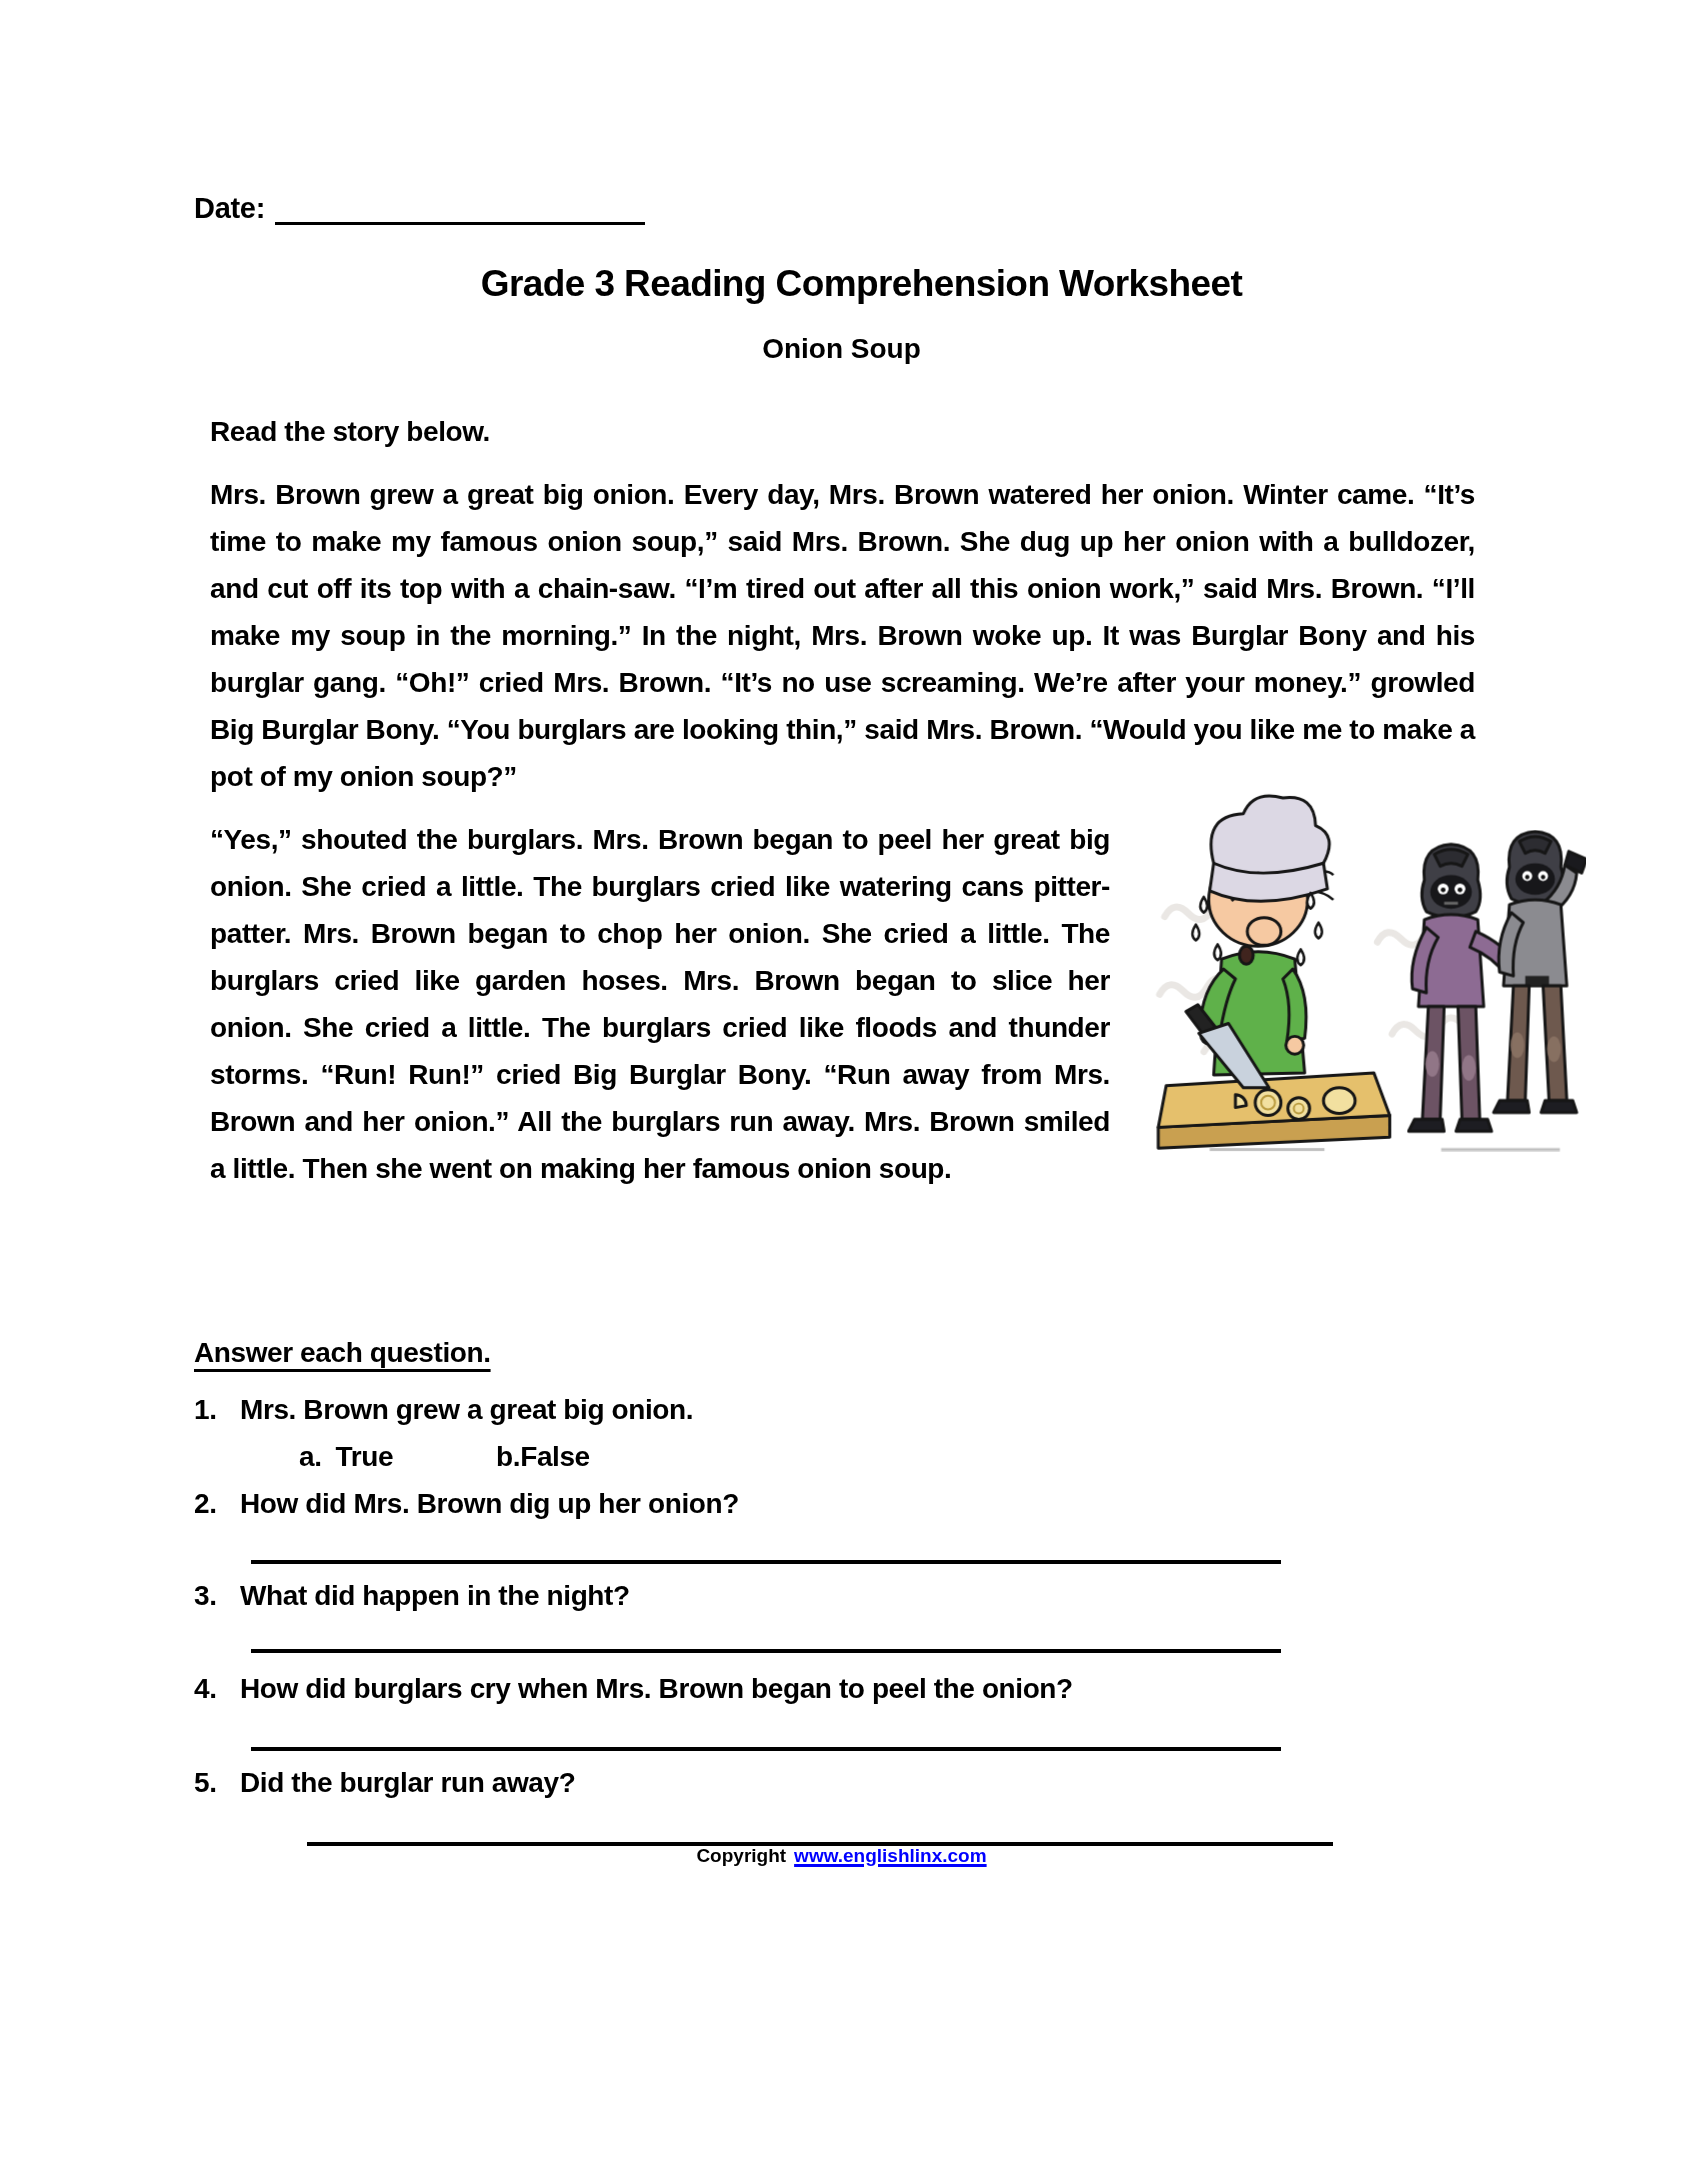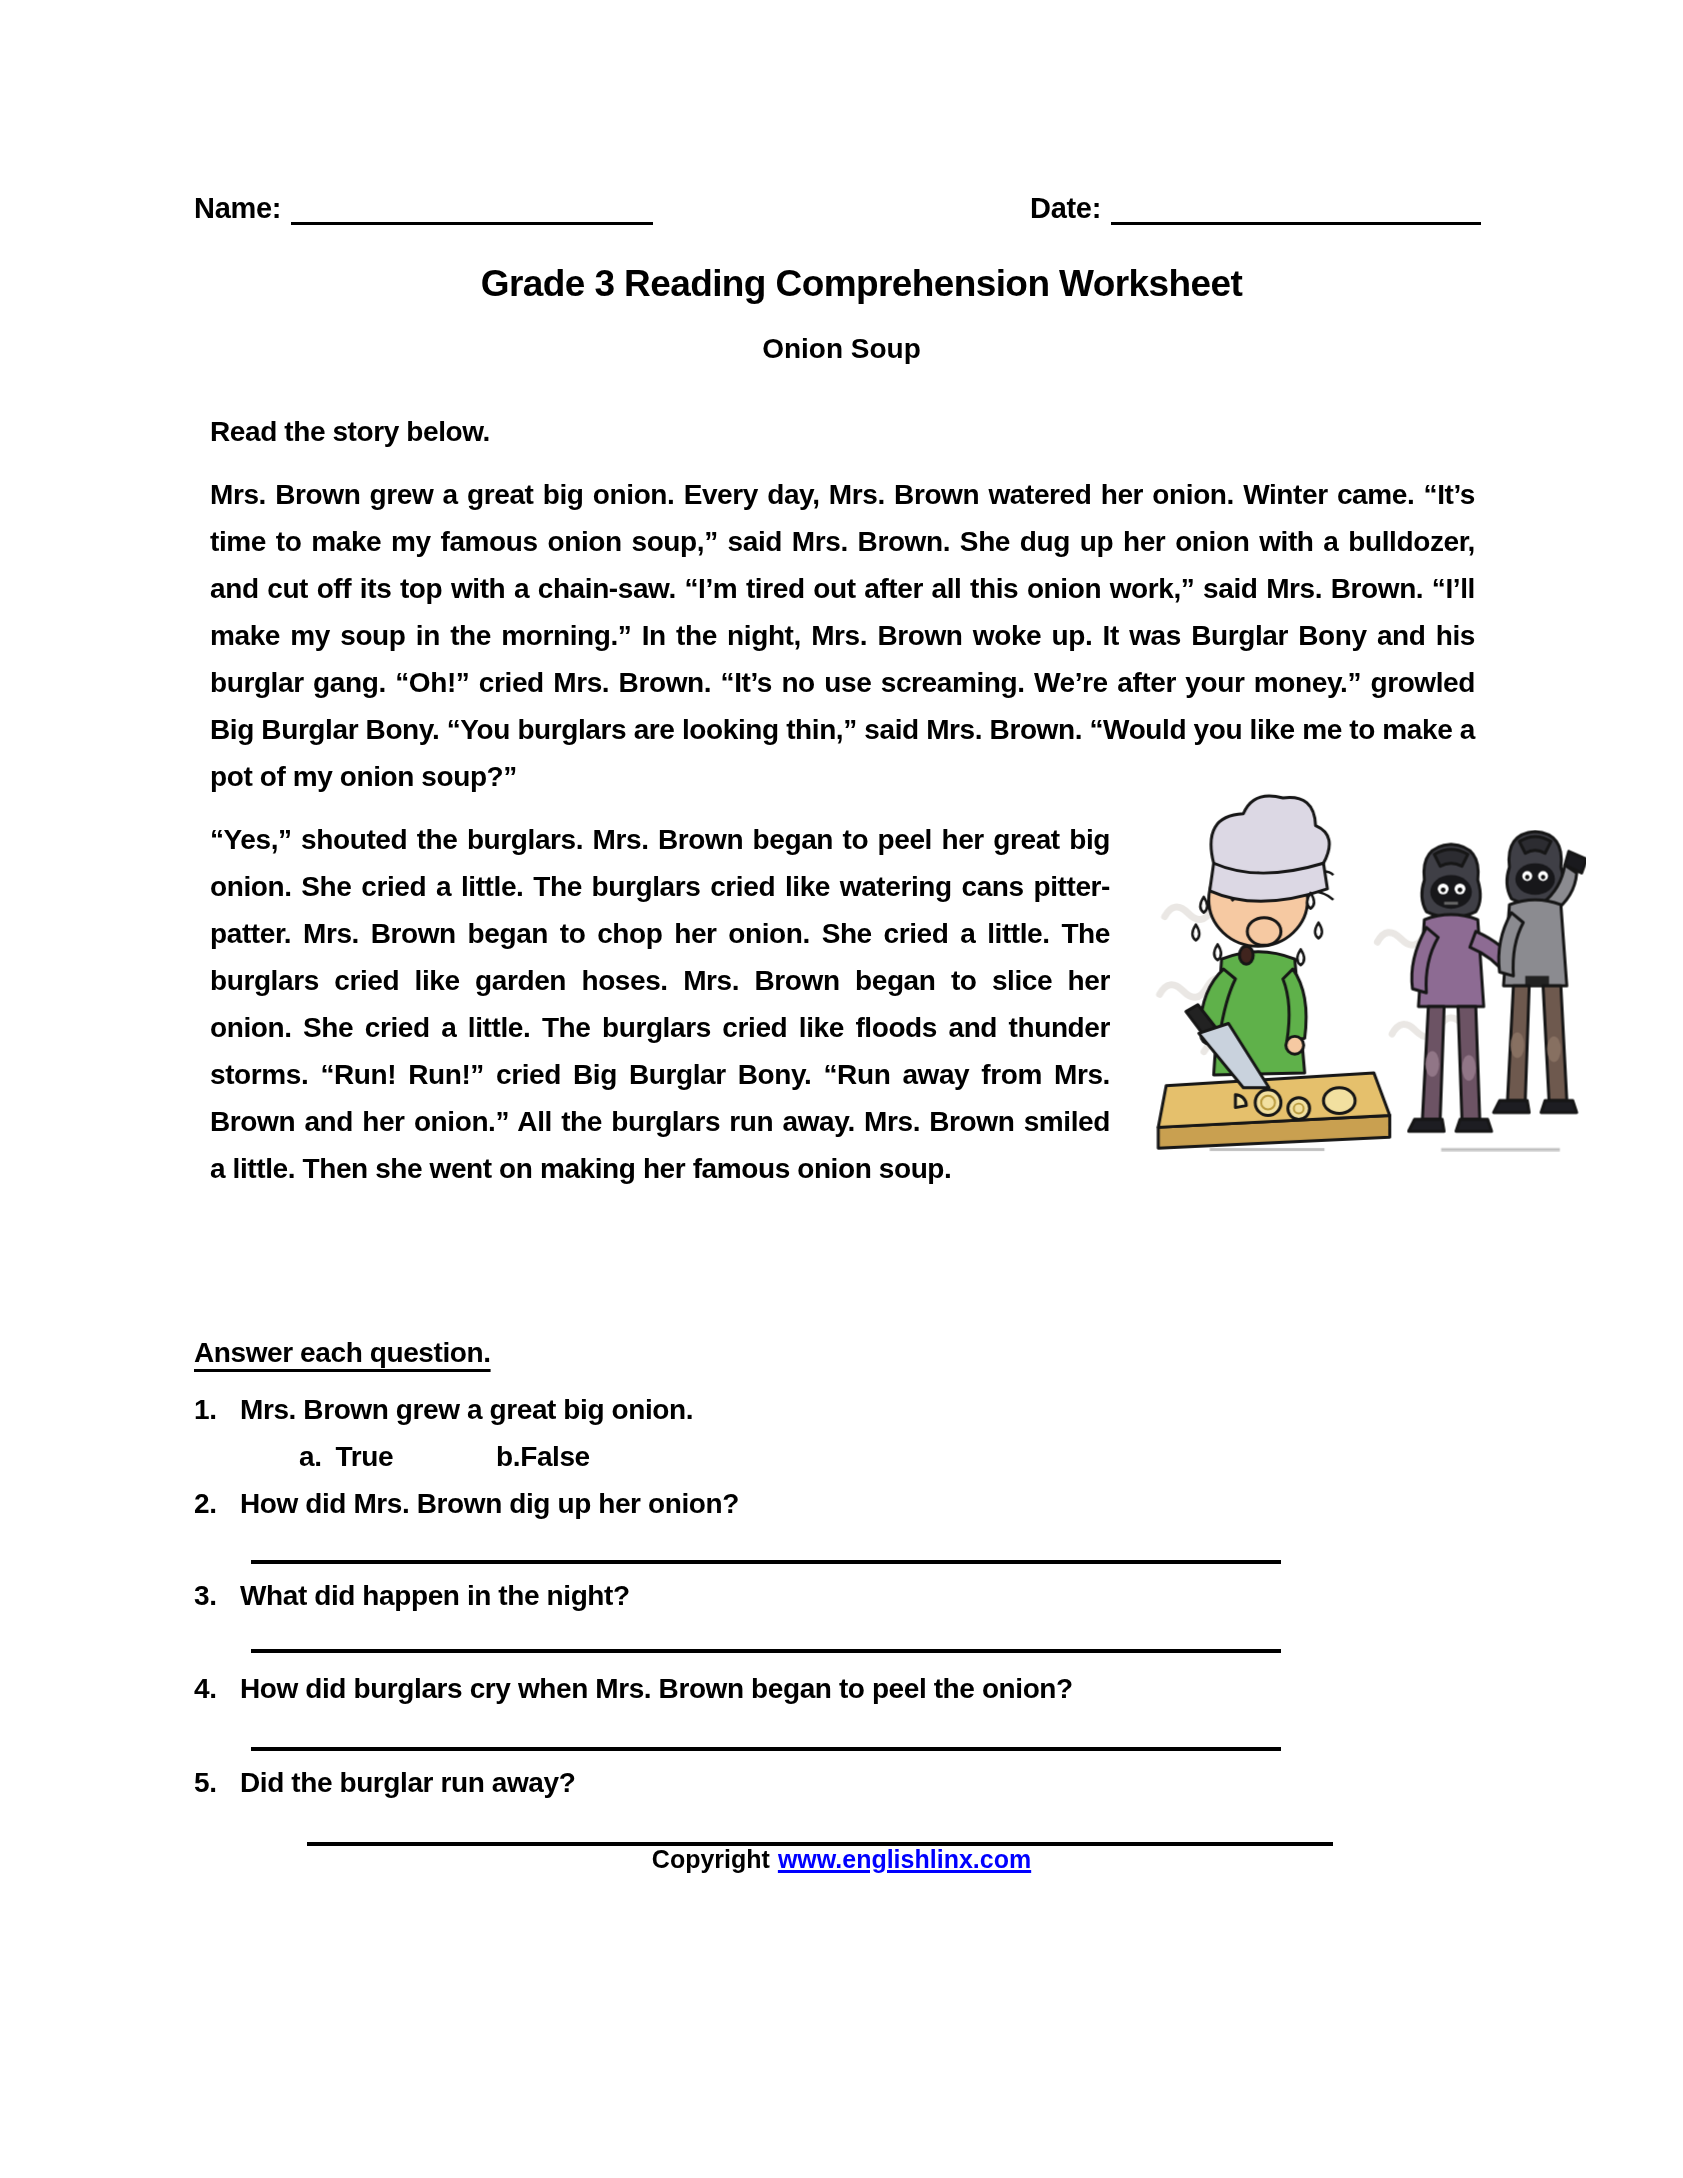--- a/index.html
+++ b/index.html
@@ -41,34 +41,30 @@
   .opt-text-a{margin-left:14px;}
   .opt-label-b{margin-left:103px;}
   .opt-text-b{margin-left:0;}
   .rule{border-top:4px solid #000;height:0;width:1030px;margin-left:57px;}
   .rule-1{margin-top:33px;margin-bottom:8px;}
   .rule-2{margin-top:30px;margin-bottom:12px;}
   .rule-3{margin-top:35px;margin-bottom:8px;}
   .rule-4{margin-top:36px;margin-left:113px;width:1026px;}
 
   
-  .footer{position:absolute;left:0;top:1845px;width:1683px;text-align:center;font-size:25px;}
+  .footer{position:absolute;left:0;top:1845px;width:1683px;text-align:center;font-size:19px;}
   .footer a{color:#0000ff;text-decoration:underline;text-decoration-thickness:3px;cursor:pointer;}
   .copyright-label{padding-right:8px;}
 </style>
 </head>
 <body>
 
 <div class="page">
 
   <div class="header-row">
-    <div class="field">
-      <span class="field-label">Name:</span>
-      <span class="blank name-blank"></span>
-    </div>
     <div class="field">
       <span class="field-label">Date:</span>
       <span class="blank date-blank"></span>
     </div>
   </div>
 
   <div class="doc-title">Grade 3 Reading Comprehension Worksheet</div>
   <div class="doc-subtitle">Onion Soup</div>
 
   <div class="content">

